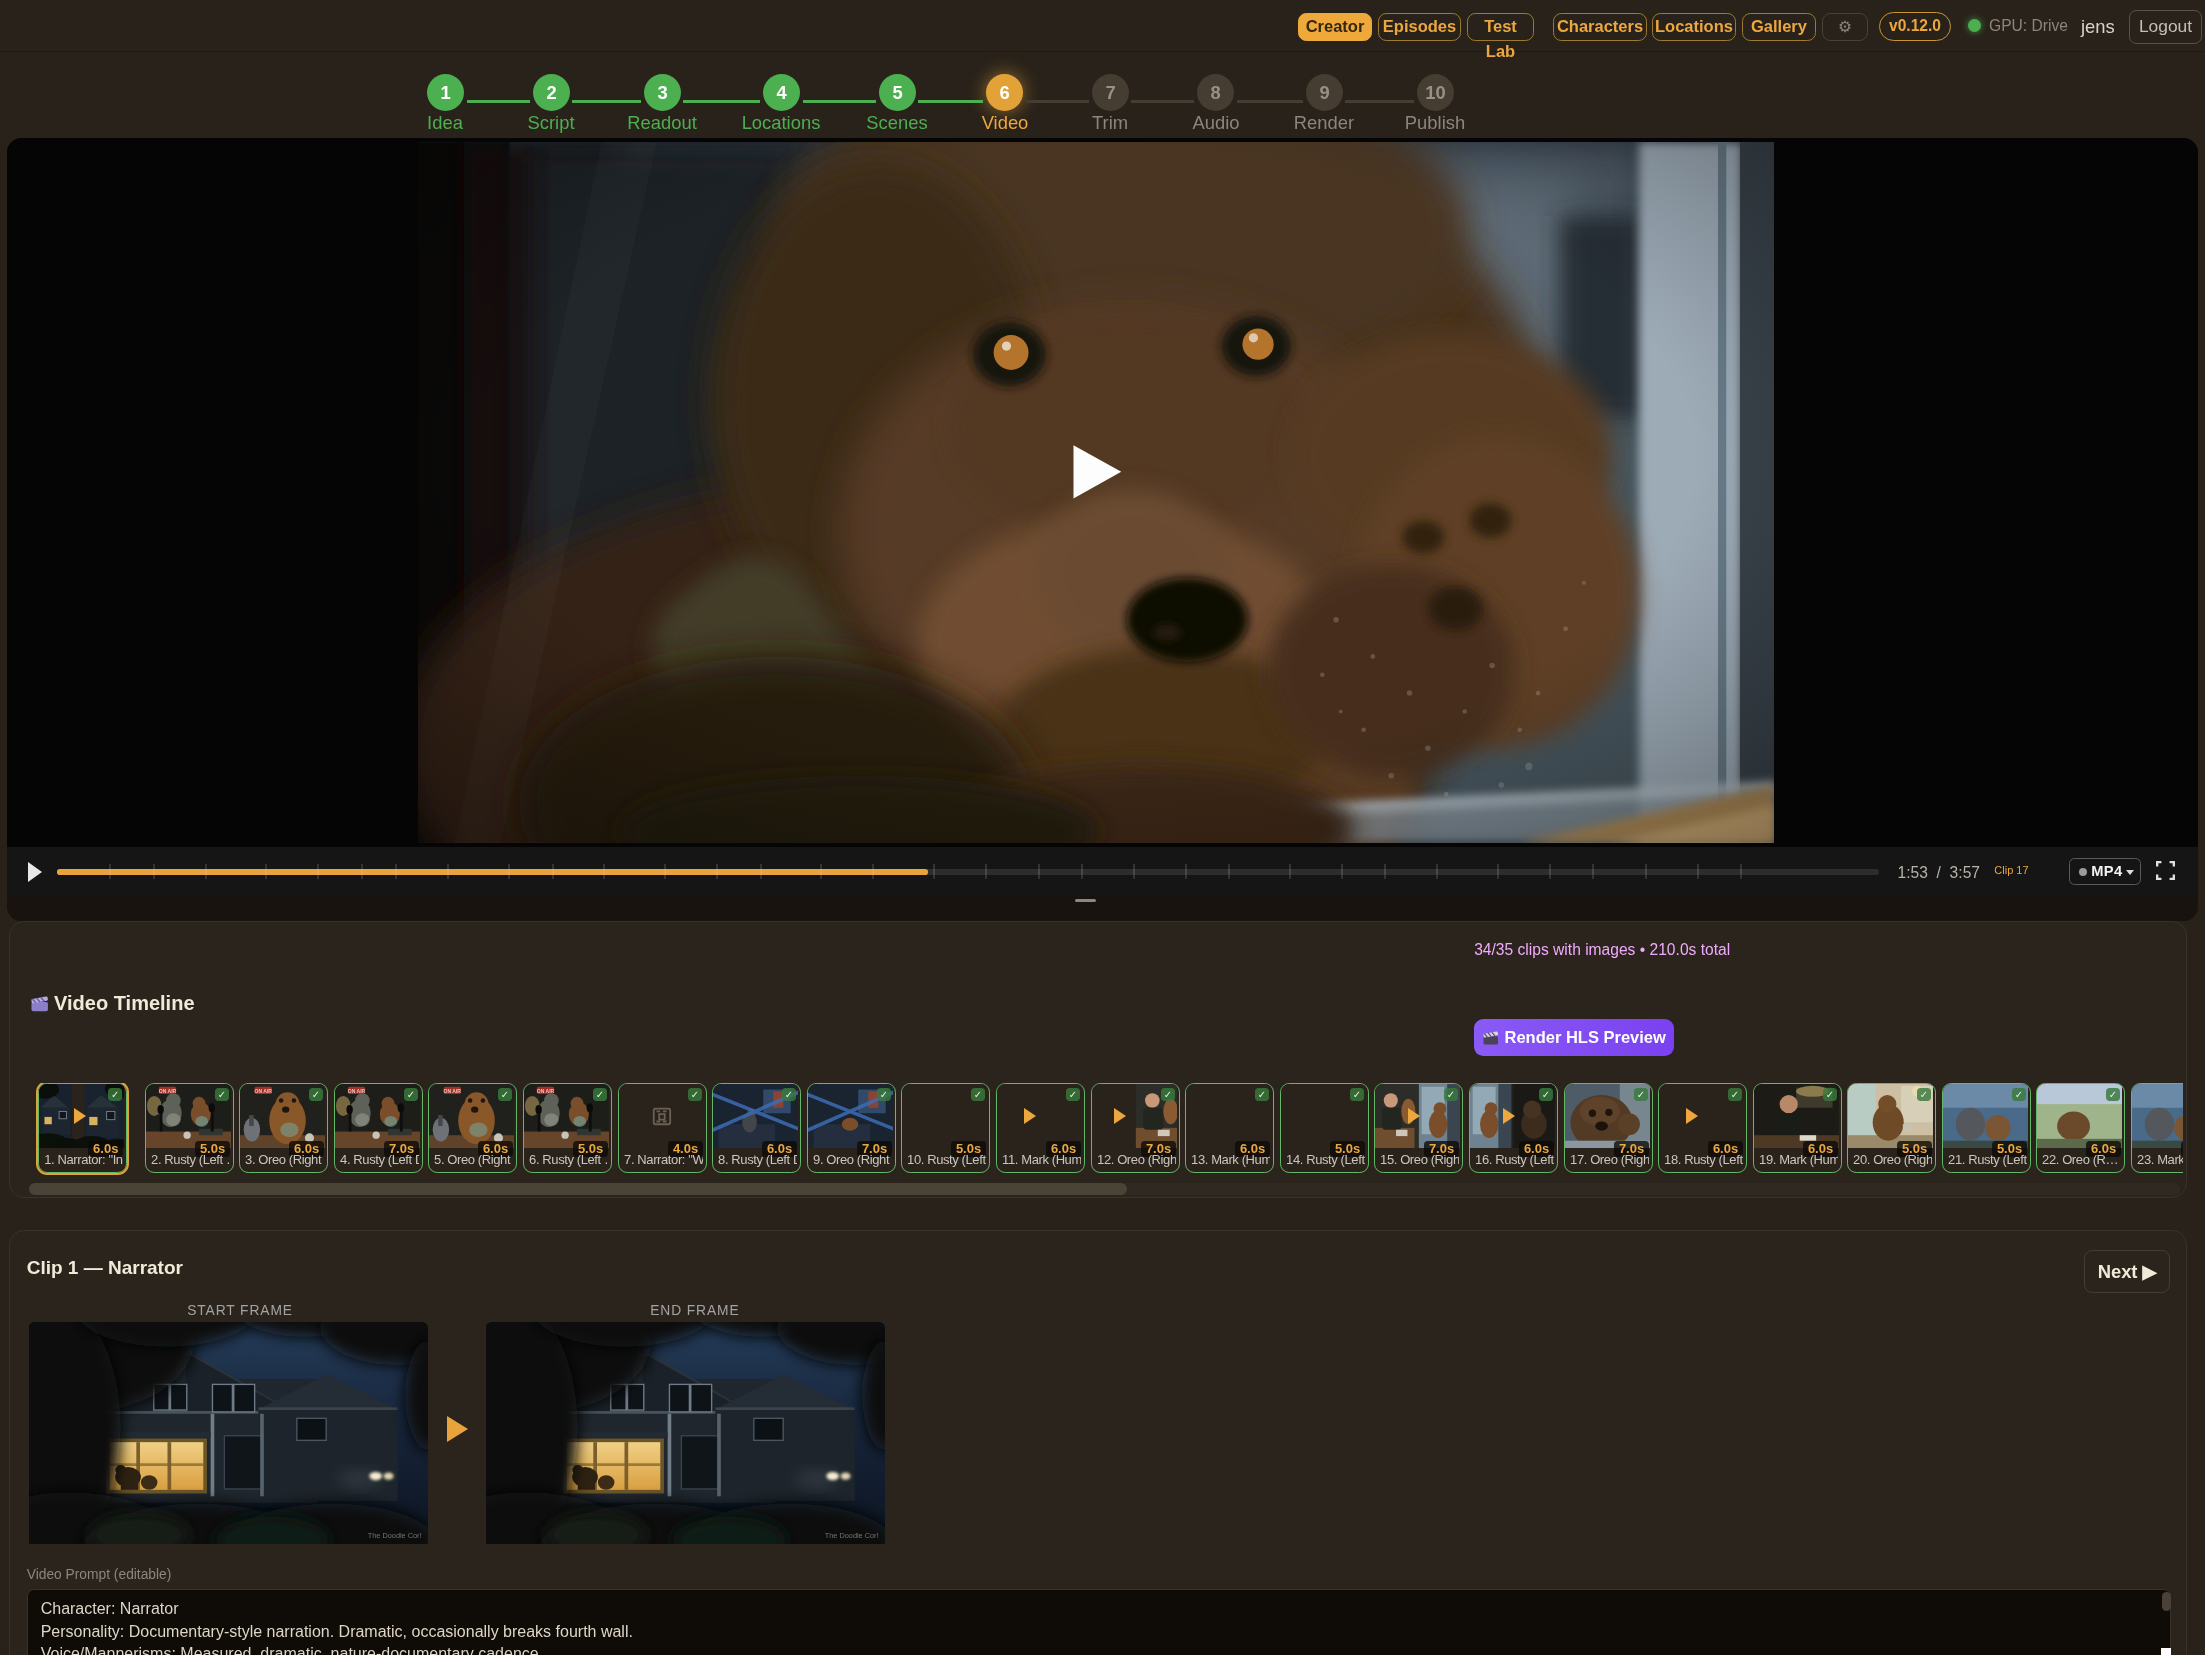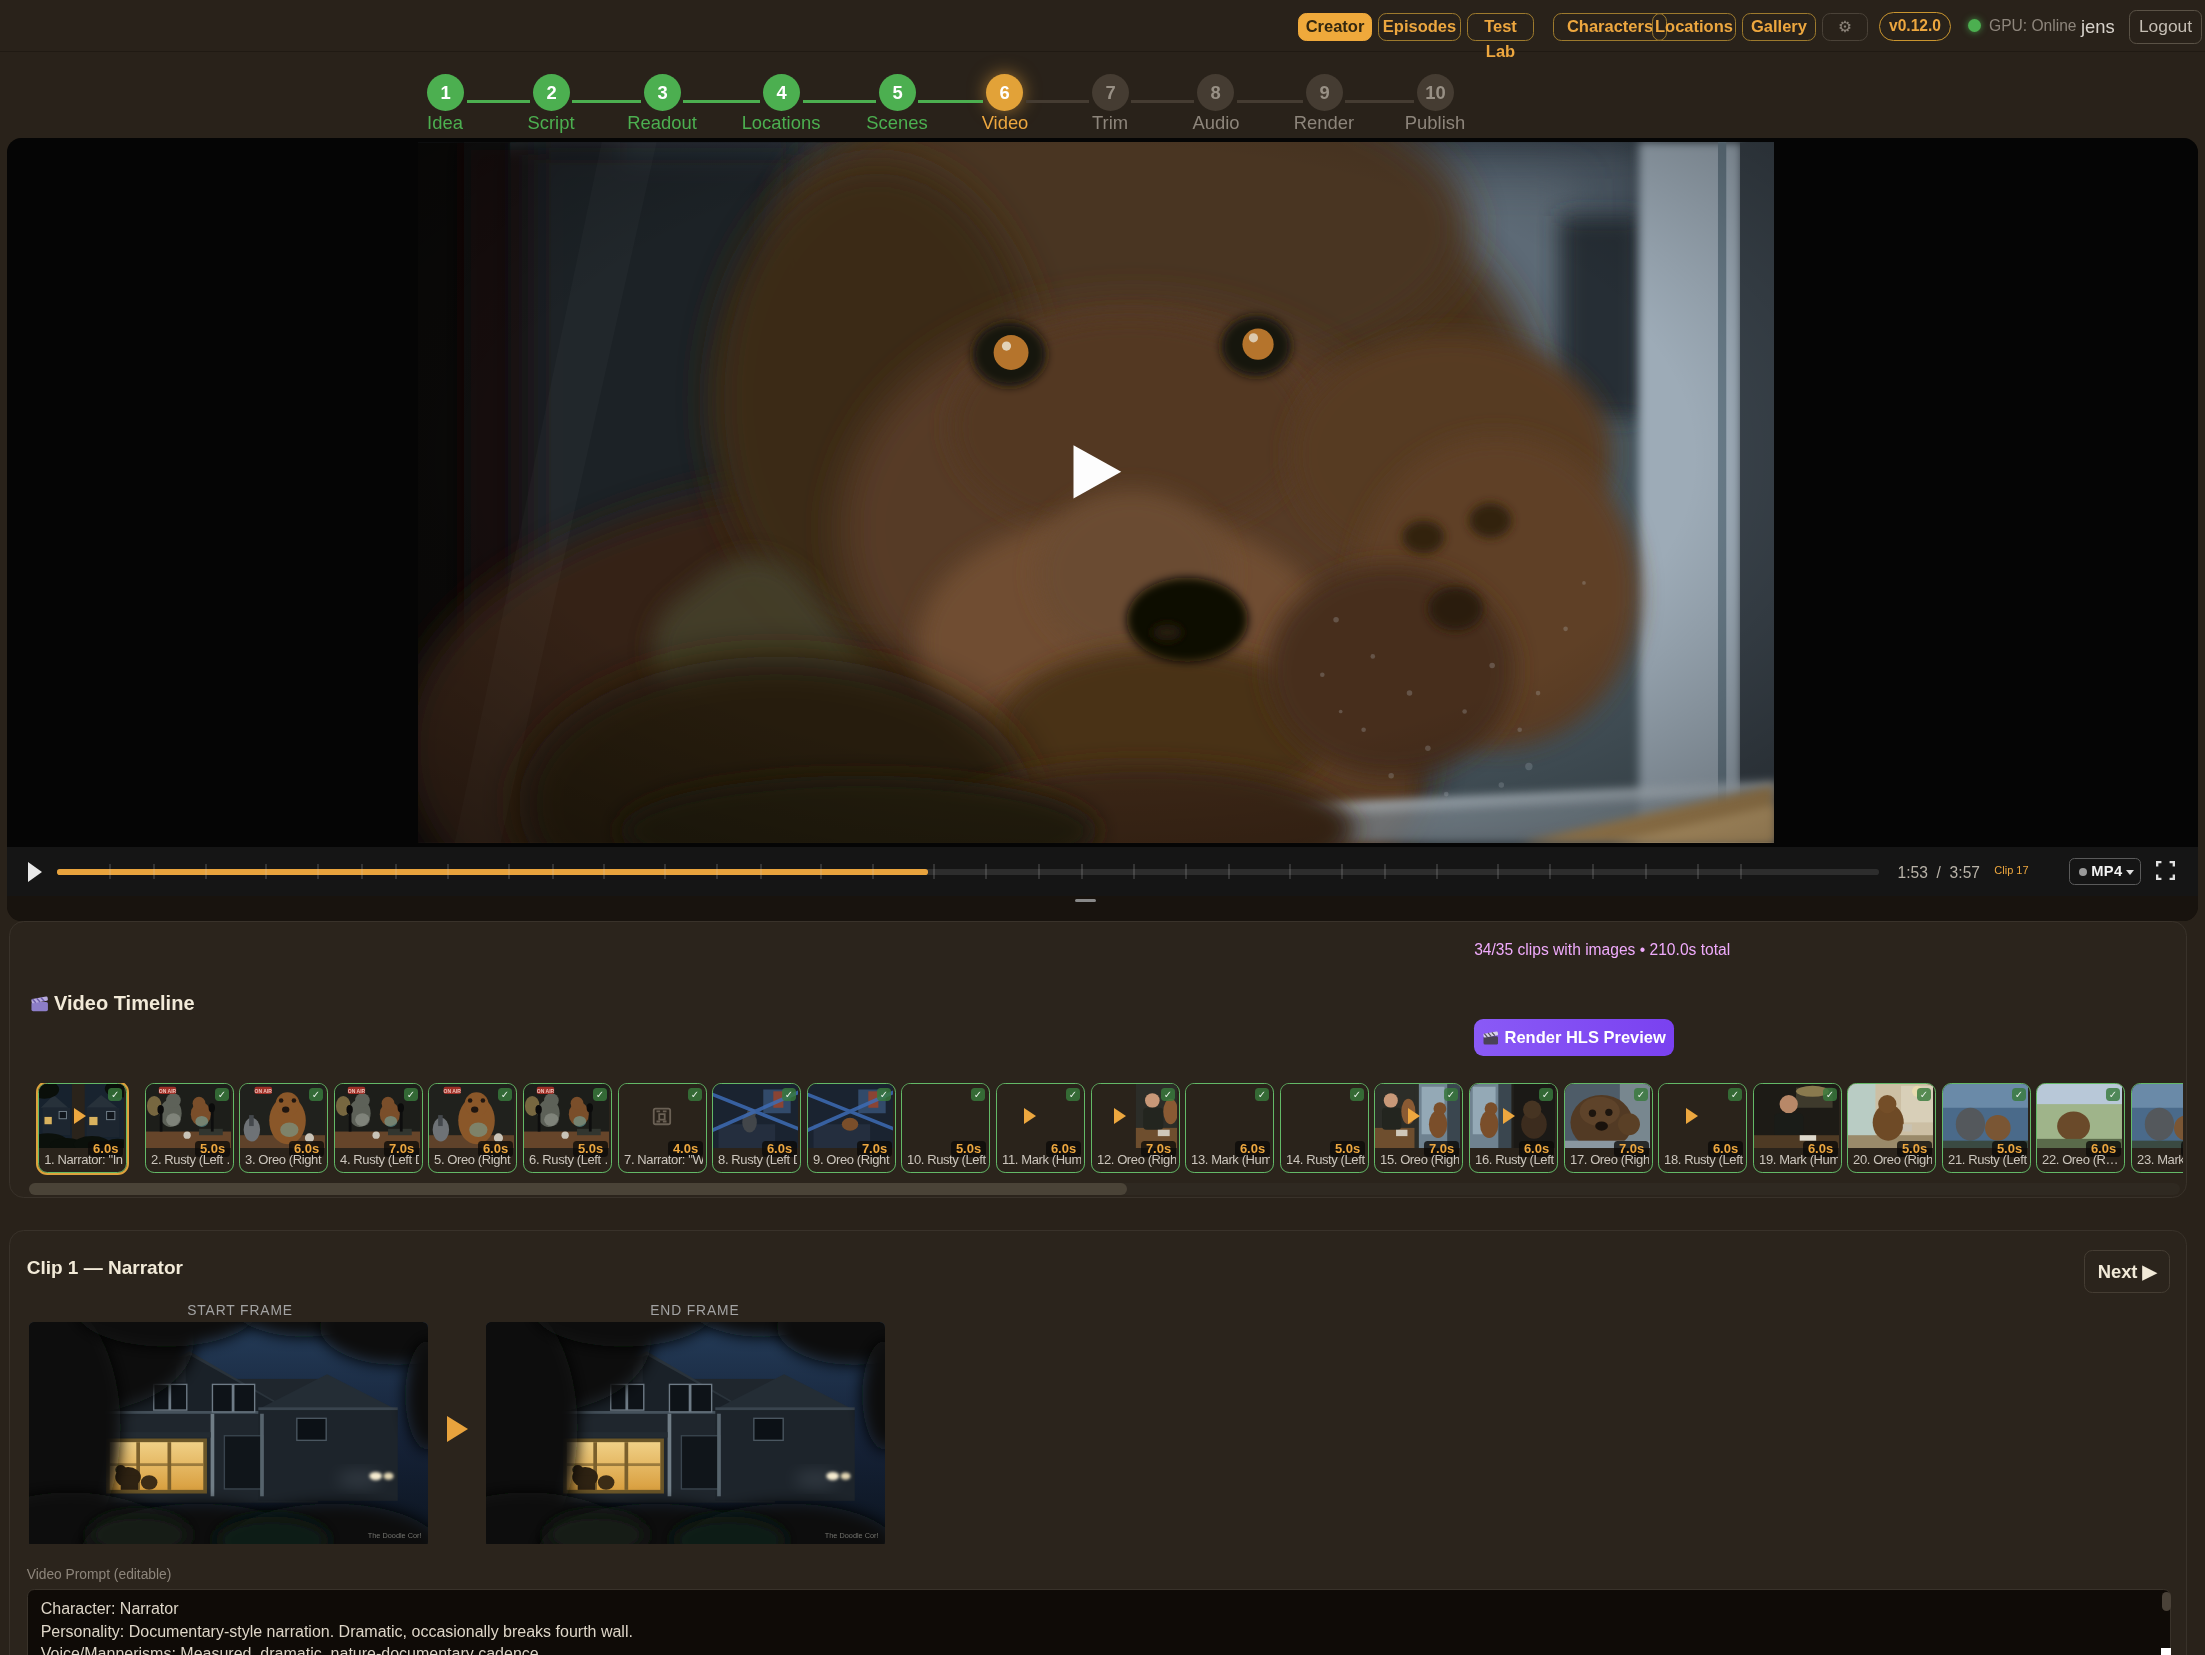--- a/index.html
+++ b/index.html
@@ -3,21 +3,21 @@
 <style>
 *{margin:0;padding:0;box-sizing:border-box}
 html,body{width:2206px;height:1656px;overflow:hidden}
 body{background:#29221a;font-family:"Liberation Sans",sans-serif;position:relative;color:#ded7c9}
 
 #topbar{position:absolute;left:0;top:0;width:2206px;height:52px;background:#29221a;border-bottom:0.9px solid #201a13}
 .navbtn{position:absolute;top:13px;height:27.5px;line-height:25px;border:1.4px solid #9d7a2d;border-radius:8.3px;color:#eda73f;font-size:16.5px;text-align:center;font-weight:bold}
 #btnCreator{left:1298px;width:74px;background:#efa93b;border-color:#efa93b;color:#33270f}
 #btnEpisodes{left:1378px;width:83px}
 #btnTestLab{left:1467px;width:67px}
-#btnCharacters{left:1553px;width:114px}
+#btnCharacters{left:1553px;width:94px}
 #btnLocations{left:1652px;width:84px}
 #btnGallery{left:1742px;width:74px}
 #btnGear{left:1822px;width:46px;border-color:#4a4238;color:#8d857b;font-weight:normal;font-size:15.6px}
 #verpill{position:absolute;left:1879px;top:12px;width:72px;height:28.5px;line-height:26px;border:1.8px solid #c9952f;border-radius:14.7px;color:#eda73f;font-size:15.6px;font-weight:bold;text-align:center}
 #gpudot{position:absolute;left:1968px;top:19px;width:13px;height:13px;border-radius:50%;background:#4caf50;box-shadow:0 0 7.3px rgba(76,175,80,.8)}
 #gputxt{position:absolute;left:1989px;top:17.4px;font-size:15.6px;color:#8d857b}
 #usr{position:absolute;left:2081px;top:15.6px;font-size:18.4px;color:#d8d3cc}
 #logout{position:absolute;left:2129px;top:10px;width:73px;height:34px;line-height:31px;border:0.9px solid #5a5246;border-radius:7.3px;color:#c5beb4;font-size:17.4px;text-align:center}
 .scirc{position:absolute;top:74px;width:37px;height:37px;border-radius:50%;line-height:37px;text-align:center;font-size:18.4px;font-weight:bold;color:#fff}
 .slab{position:absolute;top:112px;font-size:18.4px;text-align:center;white-space:nowrap;transform:translateX(-50%)}
@@ -78,21 +78,21 @@
 <div id="topbar">
 <div class="navbtn" id="btnCreator">Creator</div>
 <div class="navbtn" id="btnEpisodes">Episodes</div>
 <div class="navbtn" id="btnTestLab">Test Lab</div>
 <div class="navbtn" id="btnCharacters">Characters</div>
 <div class="navbtn" id="btnLocations">Locations</div>
 <div class="navbtn" id="btnGallery">Gallery</div>
 <div class="navbtn" id="btnGear">⚙</div>
 <div id="verpill">v0.12.0</div>
 <div id="gpudot"></div>
-    <div id="gputxt">GPU: Online</div>
+    <div id="gputxt">GPU: Drive</div>
 <div id="usr">jens</div>
 <div id="logout">Logout</div>
 </div>
 <div id="steps">
     <div class="scirc cg" style="left:427px">1</div>
 <div class="slab lg" style="left:445px">Idea</div>
 <div class="scirc cg" style="left:533px">2</div>
 <div class="slab lg" style="left:551px">Script</div>
 <div class="scirc cg" style="left:644px">3</div>
 <div class="slab lg" style="left:662px">Readout</div>

